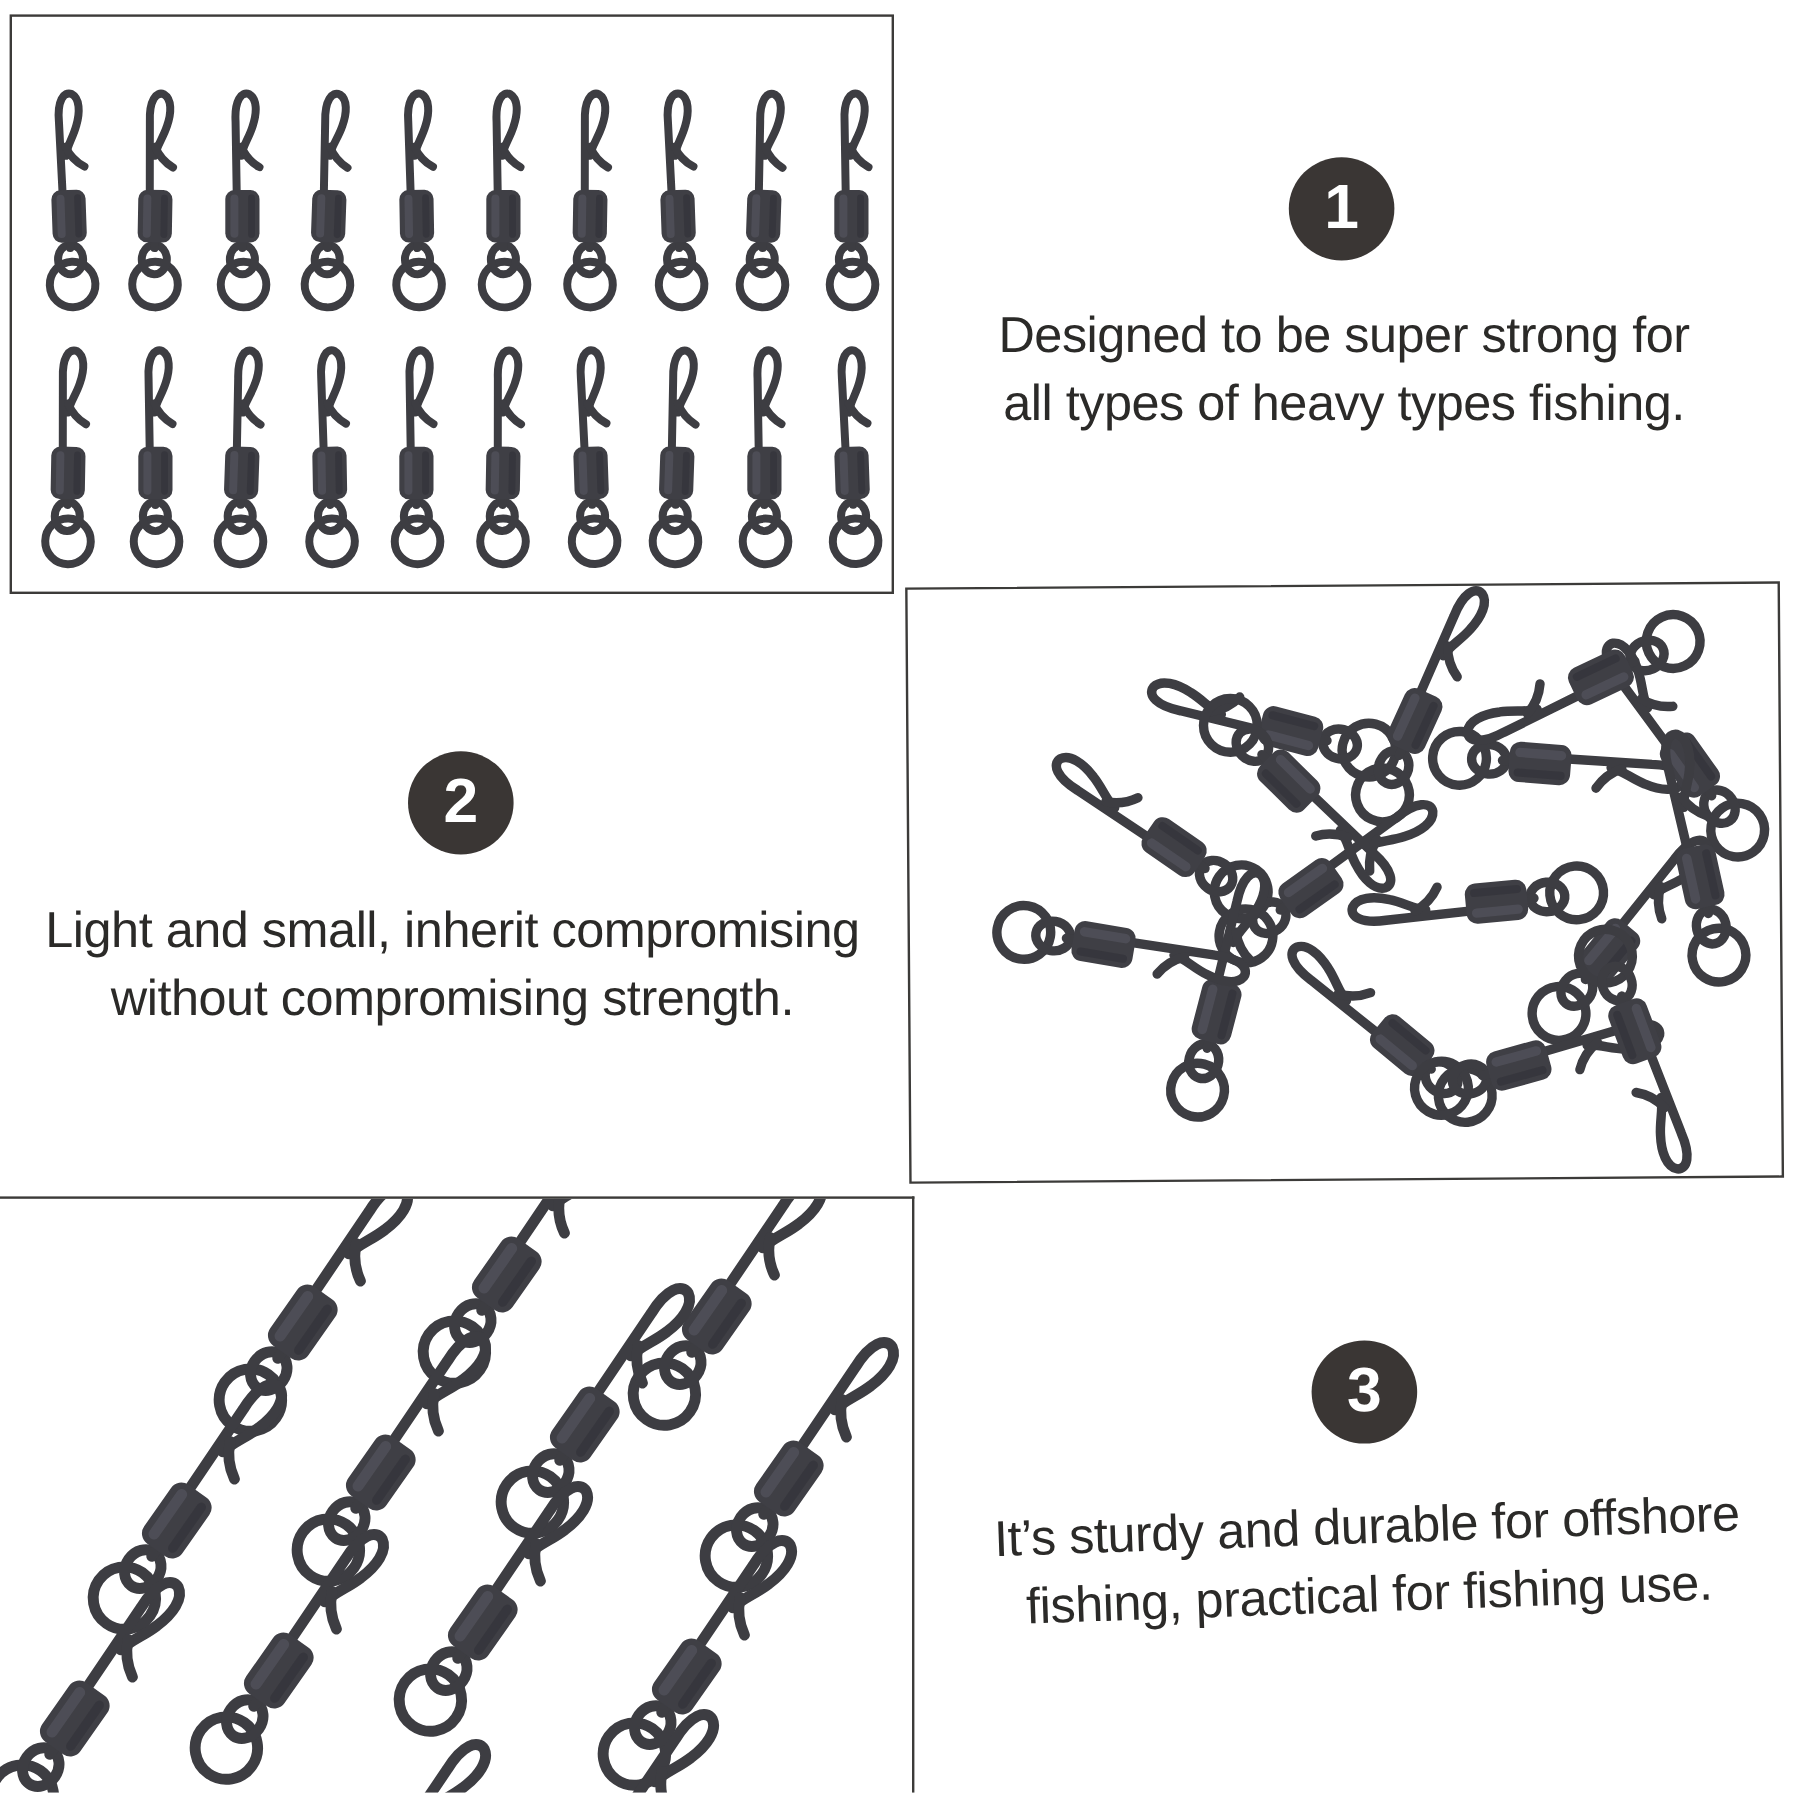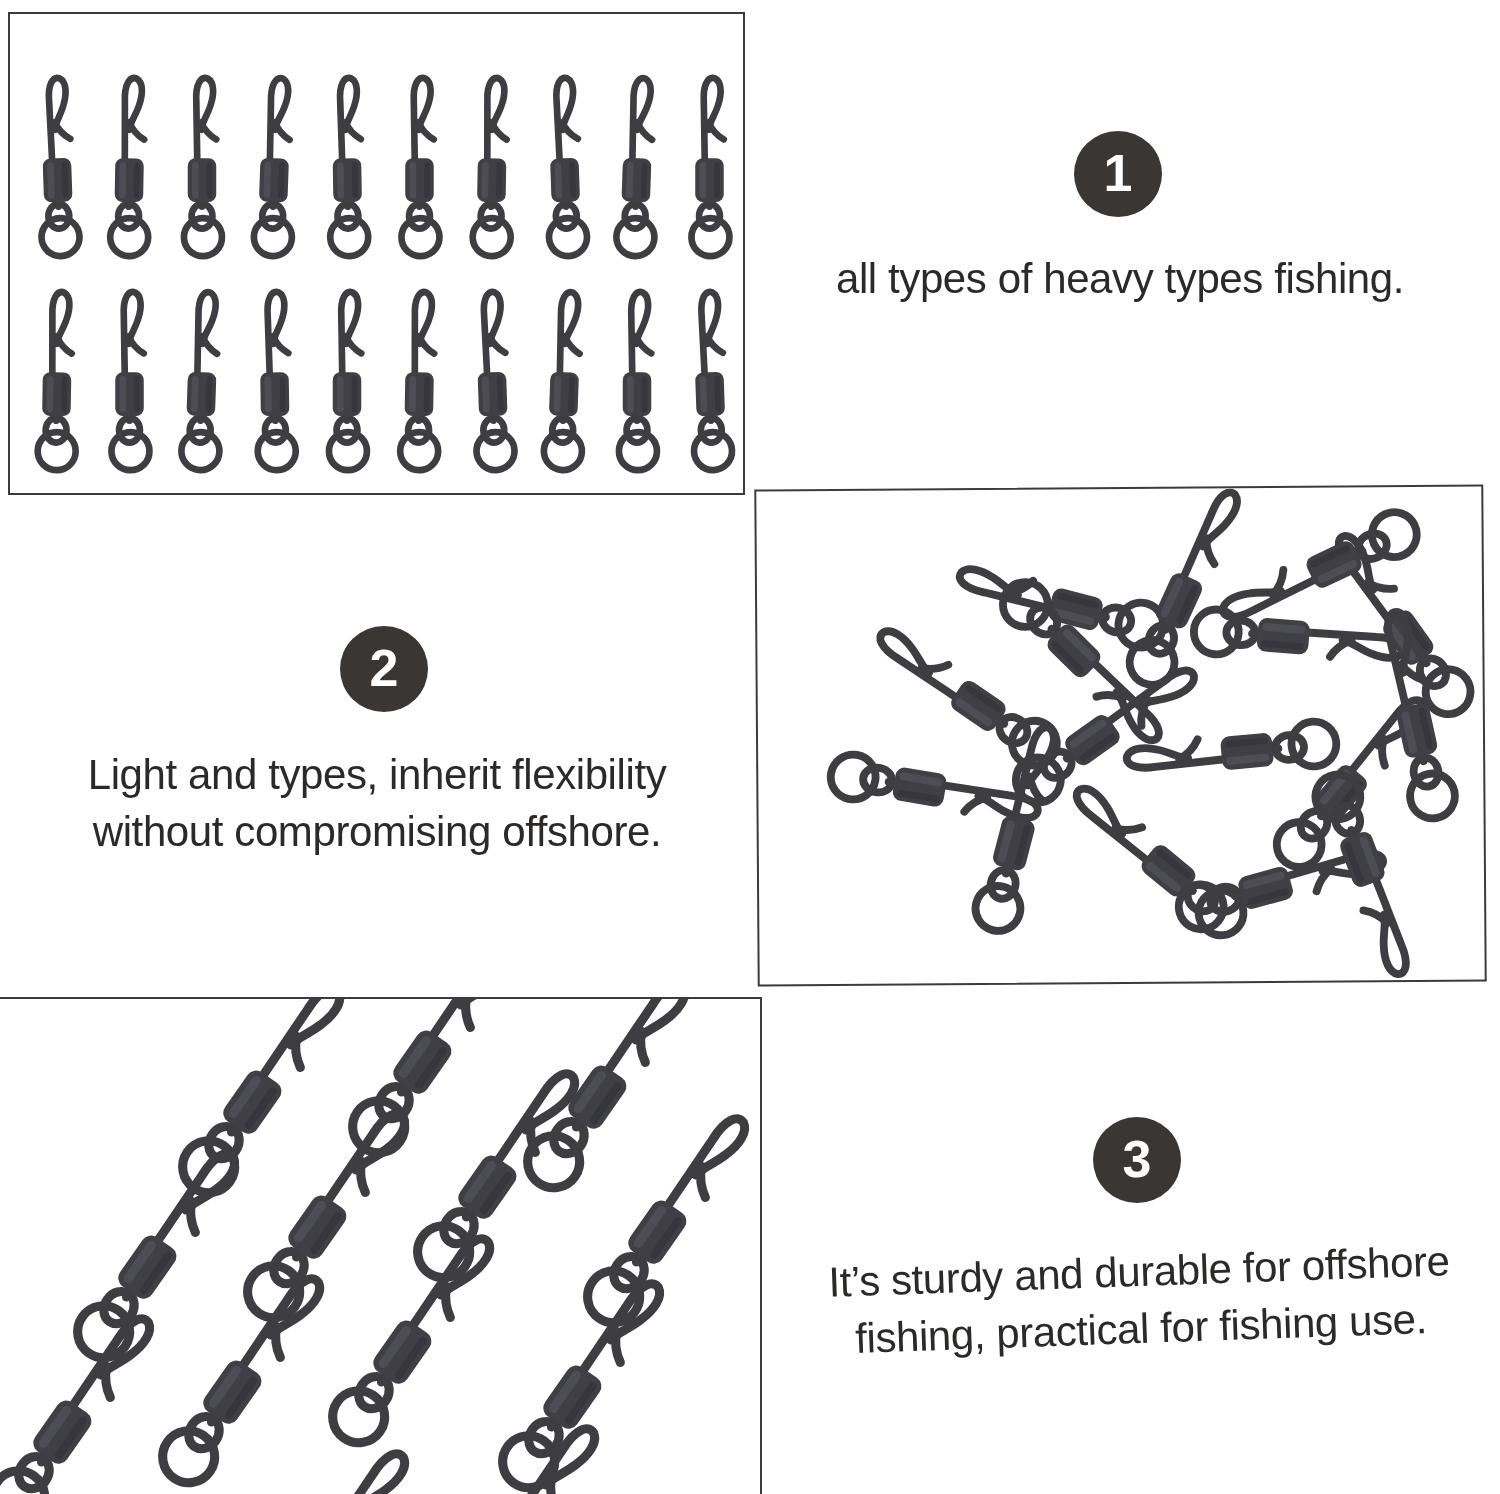--- a/index.html
+++ b/index.html
@@ -127,31 +127,32 @@
         <use href="#swC" transform="translate(330,550) rotate(35) scale(1.3) translate(-32,-100)"></use>
         <use href="#swC" transform="translate(520,525) rotate(35) scale(1.3) translate(-32,-100)"></use>
       </svg>
   </div>
 
   <div class="feature">
     <div class="badge" style="left:1074px;top:131px;">
       <span>1</span>
     </div>
     <div class="ftext" style="left:780px;top:250px;">
+      <div>Designed to be super strong for</div>
       <div>all types of heavy types fishing.</div>
     </div>
   </div>
 
   <div class="feature">
     <div class="badge" style="left:340px;top:626px;">
       <span>2</span>
     </div>
     <div class="ftext" style="left:37px;top:746px;">
-      <div>Light and types, inherit flexibility</div>
-      <div>without compromising offshore.</div>
+      <div>Light and small, inherit compromising</div>
+      <div>without compromising strength.</div>
     </div>
   </div>
 
   <div class="feature">
     <div class="badge" style="left:1093px;top:1117px;">
       <span>3</span>
     </div>
     <div class="ftext f3-text" style="left:800px;top:1243px;">
       <div>It’s sturdy and durable for offshore</div>
       <div>fishing, practical for fishing use.</div>

